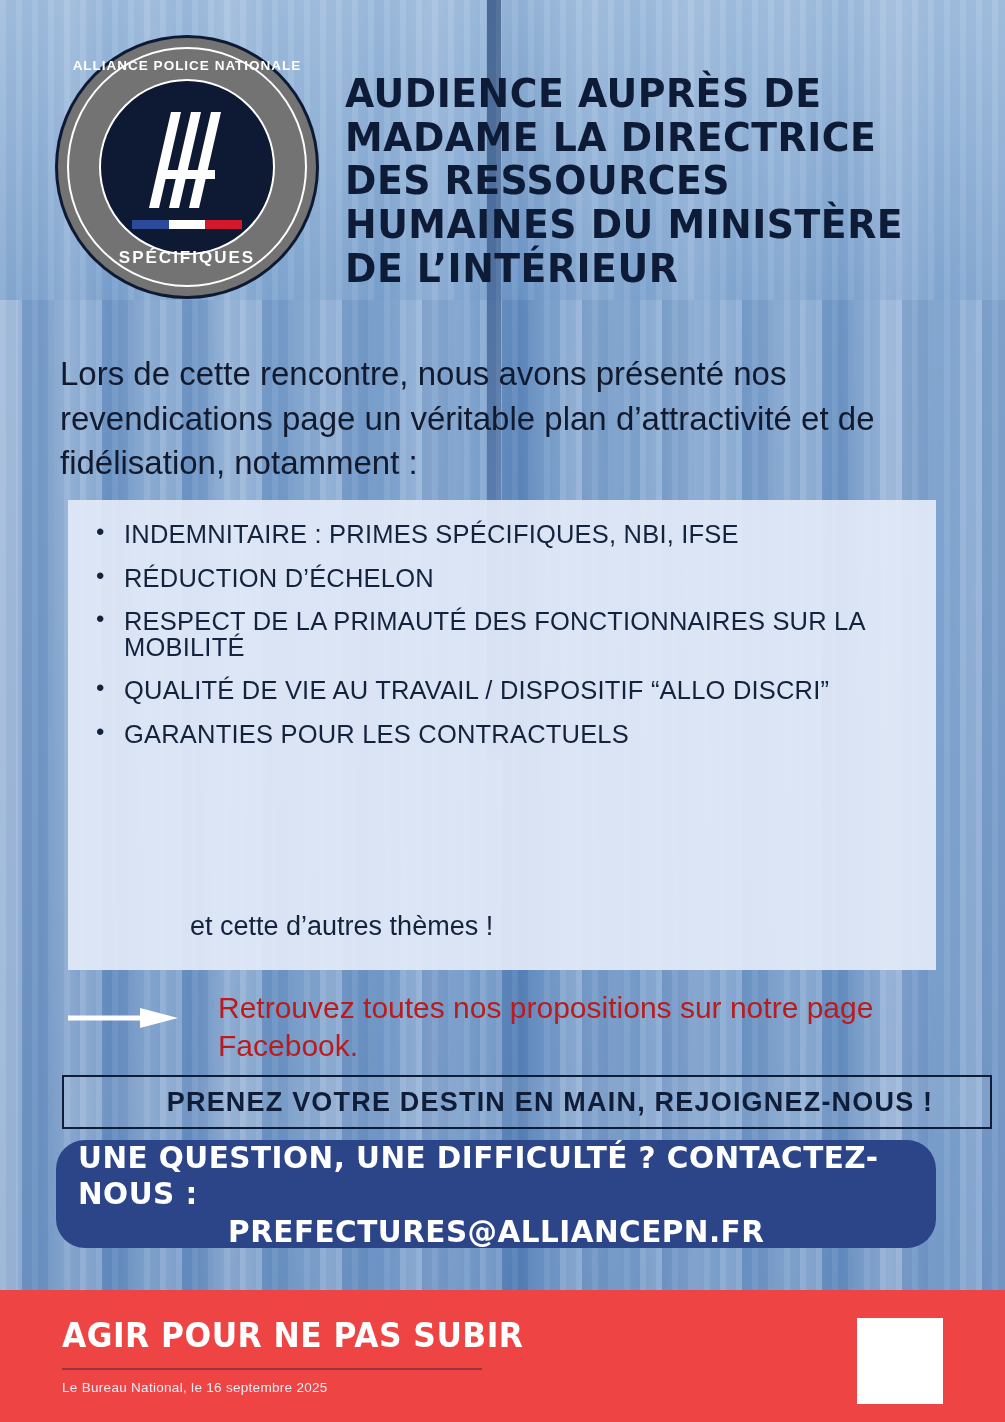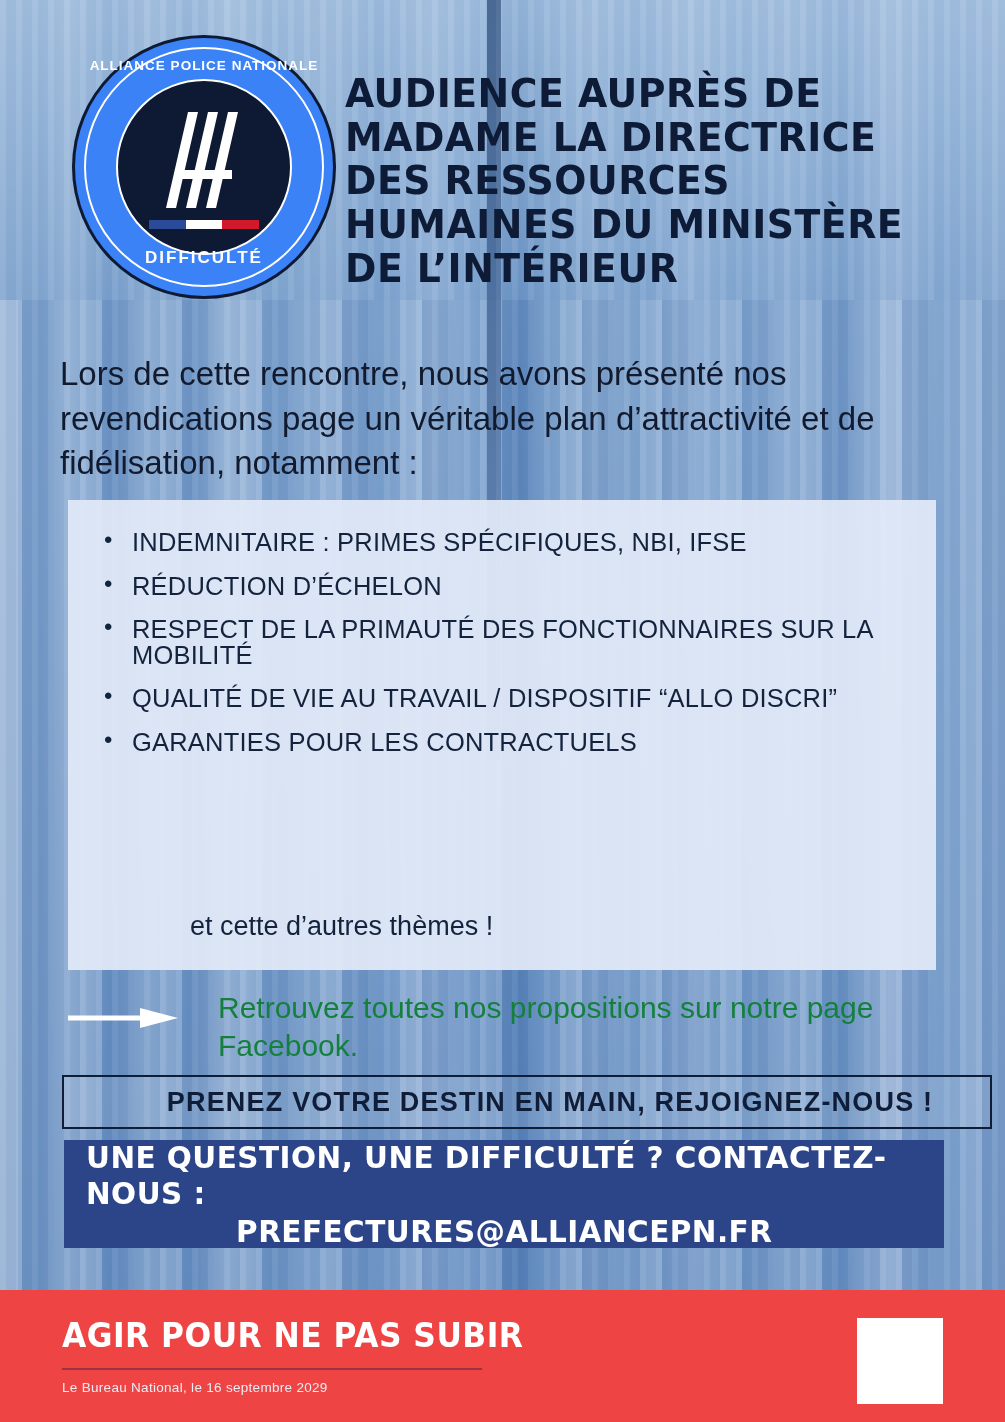--- a/index.html
+++ b/index.html
@@ -64,24 +64,24 @@
     background: linear-gradient(180deg, rgba(190,212,235,0.5), rgba(150,182,219,0.15));
   }
 
   
   .header {
     position: absolute;
     left: 0; top: 0; right: 0; height: 330px;
   }
   .logo {
     position: absolute;
-    left: 75px; top: 38px;
+    left: 58px; top: 38px;
     width: 258px; height: 258px;
     border-radius: 50%;
-    background: #3b82f6;
+    background: #737373;
     box-shadow: 0 0 0 3px #0e1a33;
   }
   .logo-ring {
     position: absolute;
     inset: 9px;
     border-radius: 50%;
     border: 2px solid #ffffff;
   }
   .logo-inner {
     position: absolute;
@@ -160,21 +160,21 @@
   
   .panel {
     position: absolute;
     left: 68px;
     top: 500px;
     width: 868px;
     height: 470px;
     background: rgba(226,234,247,0.93);
   }
   .bullets {
-    margin: 8px;
+    margin: 0;
     padding: 22px 26px 0 56px;
     list-style: none;
   }
   .bullets li {
     position: relative;
     color: #14233d;
     font-size: 25.5px;
     line-height: 1.0;
     letter-spacing: 0.2px;
     margin-bottom: 18px;
@@ -211,21 +211,21 @@
     left: 0; top: 22px;
     width: 110px; height: 22px;
   }
   .fb-text {
     position: absolute;
     left: 150px;
     top: 4px;
     width: 740px;
     font-size: 30px;
     line-height: 1.25;
-    color: #15803d;
+    color: #b91c1c;
   }
 
   
   .callout {
     position: absolute;
     left: 62px;
     top: 1075px;
     width: 880px;
     height: 50px;
     border: 2px solid #0f1d38;
@@ -240,30 +240,31 @@
     font-size: 27px;
     font-weight: bold;
     letter-spacing: 1.2px;
     text-transform: uppercase;
     font-family: "Liberation Sans", sans-serif;
   }
 
   
   .contact {
     position: absolute;
-    left: 64px;
+    left: 56px;
     top: 1140px;
     width: 880px;
     height: 108px;
     background: #2c4589;
     display: flex;
     flex-direction: column;
     align-items: center;
     justify-content: center;
     gap: 2px;
+    border-radius: 29px;
   }
   .contact div {
     color: #ffffff;
     font-family: "DejaVu Sans", sans-serif;
     font-weight: bold;
     font-size: 31px;
     letter-spacing: 0.5px;
     text-transform: uppercase;
     transform: scaleX(0.95);
   }
@@ -356,21 +357,21 @@
           </g>
         </svg>
       </div>
 
       <div class="logo-flag">
         <i class="flag-b"></i>
           <i class="flag-w"></i>
           <i class="flag-r"></i>
       </div>
 
-      <div class="logo-bottom-text">DIFFICULTÉ</div>
+      <div class="logo-bottom-text">SPÉCIFIQUES</div>
     </div>
 
     <div class="header-title">AUDIENCE AUPRÈS DE MADAME LA DIRECTRICE DES RESSOURCES HUMAINES DU MINISTÈRE DE L’INTÉRIEUR</div>
   </div>
 
   <div class="intro">Lors de cette rencontre, nous avons présenté nos revendications page un véritable plan d’attractivité et de fidélisation, notamment :</div>
 
   <div class="panel">
     <ul class="bullets">
       <li>INDEMNITAIRE : PRIMES SPÉCIFIQUES, NBI, IFSE</li>
@@ -397,21 +398,21 @@
   </div>
 
   <div class="contact">
     <div>UNE QUESTION, UNE DIFFICULTÉ ? CONTACTEZ-NOUS :</div>
     <div>PREFECTURES@ALLIANCEPN.FR</div>
   </div>
 
   <div class="footer">
     <div class="footer-slogan">AGIR POUR NE PAS SUBIR</div>
     <div class="footer-rule"></div>
-    <div class="footer-sub">Le Bureau National, le 16 septembre 2029</div>
+    <div class="footer-sub">Le Bureau National, le 16 septembre 2025</div>
     <div class="qr">
       <div class="qr-grid" id="qr-grid">
           <i class="on"></i>
           <i class="on"></i>
           <i class="on"></i>
           <i class="on"></i>
           <i class="on"></i>
           <i class="on"></i>
           <i class="on"></i>
           <i class=""></i>

